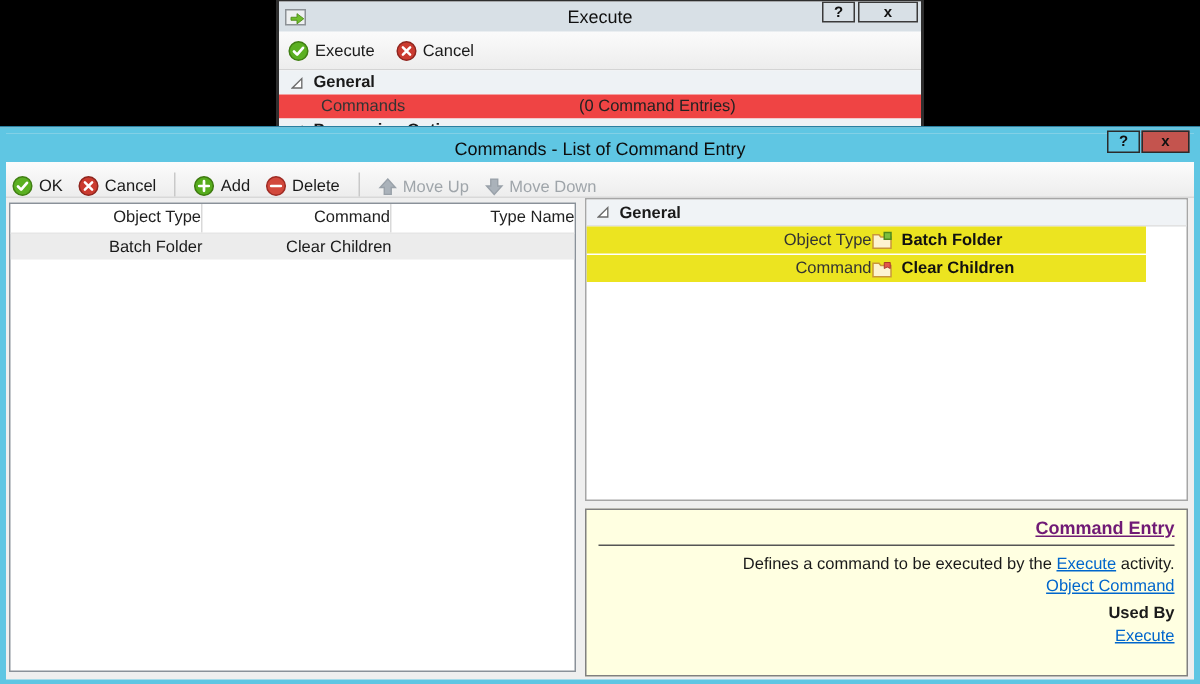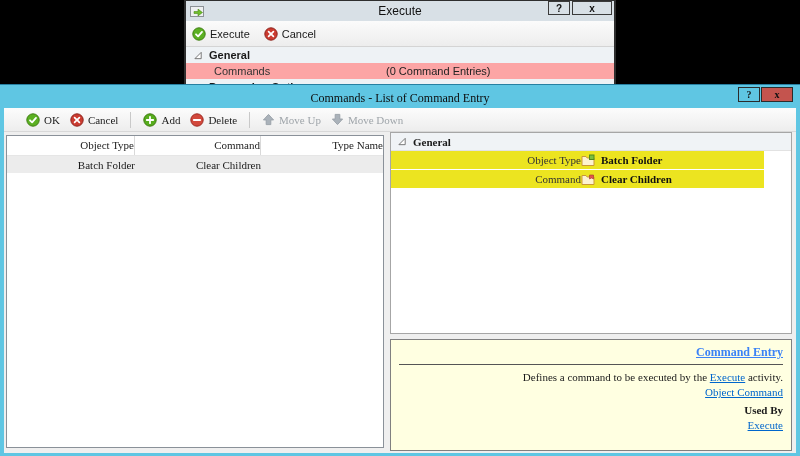--- a/index.html
+++ b/index.html
@@ -16,35 +16,35 @@
   .bg-btn{position:absolute;top:0;height:14px;border:1px solid #3a3a3a;background:transparent;
     display:flex;align-items:center;justify-content:center;font-weight:bold;font-size:10px;color:#111;box-sizing:border-box;}
   .bg-btn-help{right:44px;width:22px;}
   .bg-btn-close{right:2px;width:40px;}
   .bg-toolbar{height:25px;background:linear-gradient(#fbfbfb,#ededed);border-bottom:1px solid #d4d4d4;
     display:flex;align-items:center;padding-left:6px;gap:14px;}
   .tb-item{display:flex;align-items:center;gap:4px;cursor:default;}
   .bg-grid{background:#fff;}
   .grid-group{height:16px;display:flex;align-items:center;background:#eef2f5;font-weight:bold;}
   .grid-group .expander{margin-left:8px;margin-right:6px;display:flex;}
-  .grid-row{height:16px;display:flex;align-items:center;background:#fca5a5;}
+  .grid-row{height:16px;display:flex;align-items:center;background:#ef4444;}
   .grid-row .gname{padding-left:28px;width:200px;box-sizing:border-box;color:#333;}
   .grid-row .gvalue{color:#222;}
 
   
   .dialog{position:absolute;left:0;top:85px;width:800px;height:371px;box-sizing:border-box;
-    border:4px solid #5fc6e3;box-shadow:0 0 0 1px #2780a2;background:#efefef;font-family:Liberation Serif, serif;}
+    border:4px solid #5fc6e3;box-shadow:0 0 0 1px #2780a2;background:#efefef;}
   .dlg-titlebar{height:19px;background:#5fc6e3;position:relative;display:flex;align-items:center;justify-content:center;}
   .dlg-title{font-size:12px;color:#0d0d0d;}
   .dlg-btn{position:absolute;top:-2px;height:15px;border:1px solid #2b2b2b;display:flex;align-items:center;
     justify-content:center;font-weight:bold;font-size:10px;color:#111;box-sizing:border-box;}
   .dlg-btn-help{right:36px;width:22px;background:#5fc6e3;}
   .dlg-btn-close{right:3px;width:32px;background:#c4544e;}
   .dlg-toolbar{height:23px;background:linear-gradient(#fcfcfc,#ededed);border-bottom:1px solid #d8d8d8;
-    display:flex;align-items:center;padding-left:22px;gap:10px;}
+    display:flex;align-items:flex-end;padding-left:4px;gap:10px;}
   .tb-sep{width:1px;height:16px;background:#c9c9c9;margin:0 2px;}
   .tb-disabled{color:#9fa5aa;}
   .dlg-body{position:relative;height:321px;background:#efefef;text-align:right;}
 
   
   .list{position:absolute;left:2px;top:3px;width:378px;height:313px;background:#fff;
     border:1px solid #8a9199;box-sizing:border-box;overflow:hidden;}
   .list-header{display:flex;height:19px;border-bottom:1px solid #e6e6e6;background:#fff;}
   .list-header .hcell{box-sizing:border-box;padding:3px 0 0 6px;border-right:1px solid #d9d9d9;color:#222;}
   .hc1{width:128px;}.hc2{width:126px;}.hc3{flex:1;border-right:none!important;}
@@ -59,21 +59,21 @@
   .pg-group{height:17px;display:flex;align-items:center;background:#f0f3f6;font-weight:bold;border-bottom:1px solid #e2e2e2;}
   .pg-group .expander{margin-left:7px;margin-right:6px;display:flex;}
   .pg-row{height:18px;display:flex;align-items:center;width:373px;background:#ece420;margin-bottom:1px;}
   .pg-name{padding-left:16px;width:190px;box-sizing:border-box;color:#333;}
   .pg-icon{display:flex;margin-right:6px;}
   .pg-value{font-weight:bold;color:#111;}
 
   
   .helpbox{position:absolute;left:0;right:0;top:207px;height:112px;background:#ffffe1;
     border:1px solid #808080;box-sizing:border-box;padding:5px 8px;overflow:hidden;}
-  .help-title{font-weight:bold;font-size:12px;color:#3b82f6;text-decoration:underline;cursor:pointer;}
+  .help-title{font-weight:bold;font-size:12px;color:#701a75;text-decoration:underline;cursor:pointer;}
   .help-hr{border:none;border-top:1px solid #555;margin:4px 0 5px;}
   .help-text{color:#1a1a1a;line-height:15px;margin-left:44px;}
   a.hlink{color:#0066cc;text-decoration:underline;cursor:pointer;}
   .help-bold{font-weight:bold;margin-top:3px;line-height:15px;}
 </style>
 </head>
 <body>
 
 <div class="stage">
 

